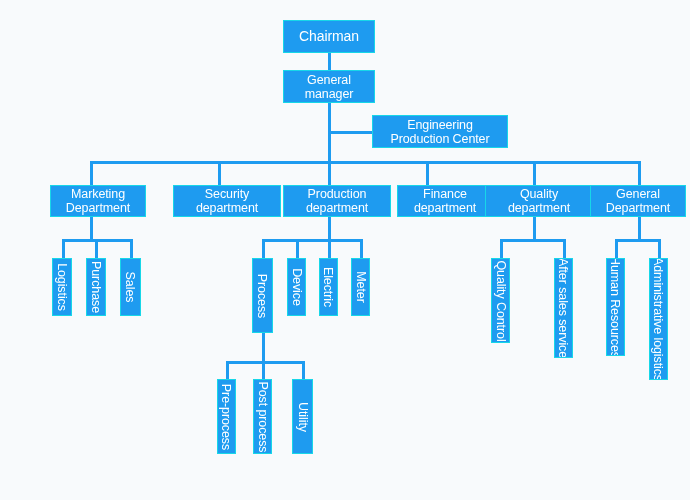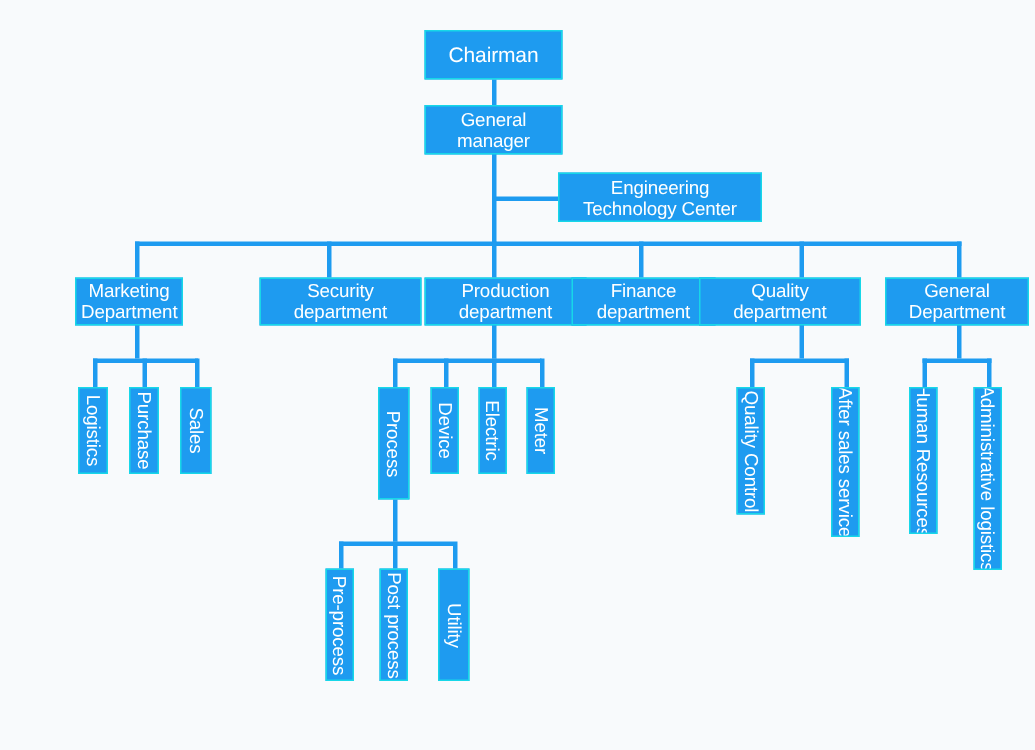--- a/index.html
+++ b/index.html
@@ -119,44 +119,44 @@
     <span class="label">Chairman</span>
   </div>
 
   <div class="node h-node" style="left:283px; top:70px; width:92px; height:33px;">
     <span class="label">General
 manager</span>
   </div>
 
   <div class="node h-node" style="left:372px; top:115px; width:136px; height:33px;">
     <span class="label">Engineering
-Technology Center</span>
-  </div>
-
-  <div class="node h-node" style="left:50px; top:185px; width:72px; height:32px;">
+Production Center</span>
+  </div>
+
+  <div class="node h-node" style="left:50px; top:185px; width:96px; height:32px;">
     <span class="label">Marketing
 Department</span>
   </div>
 
   <div class="node h-node" style="left:173px; top:185px; width:108px; height:32px;">
     <span class="label">Security
 department</span>
   </div>
 
   <div class="node h-node" style="left:283px; top:185px; width:108px; height:32px;">
     <span class="label">Production
 department</span>
   </div>
 
-  <div class="node h-node" style="left:381px; top:185px; width:96px; height:32px;">
+  <div class="node h-node" style="left:397px; top:185px; width:96px; height:32px;">
     <span class="label">Finance
 department</span>
   </div>
 
-  <div class="node h-node" style="left:466px; top:185px; width:108px; height:32px;">
+  <div class="node h-node" style="left:485px; top:185px; width:108px; height:32px;">
     <span class="label">Quality
 department</span>
   </div>
 
   <div class="node h-node" style="left:590px; top:185px; width:96px; height:32px;">
     <span class="label">General
 Department</span>
   </div>
 
   <div class="node v-node" style="left:52px; top:258px; width:20px; height:58px;">

